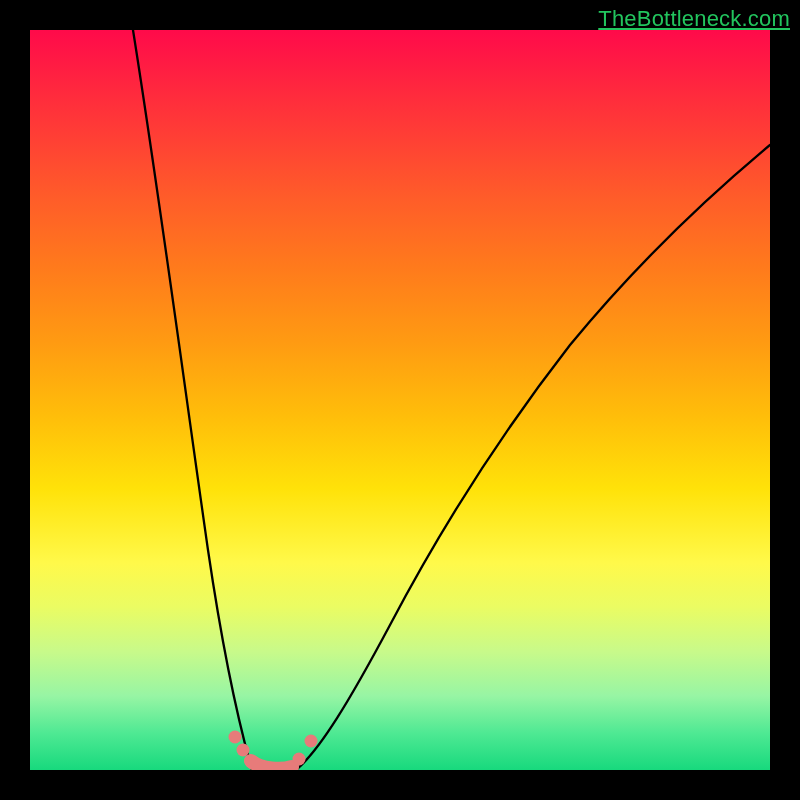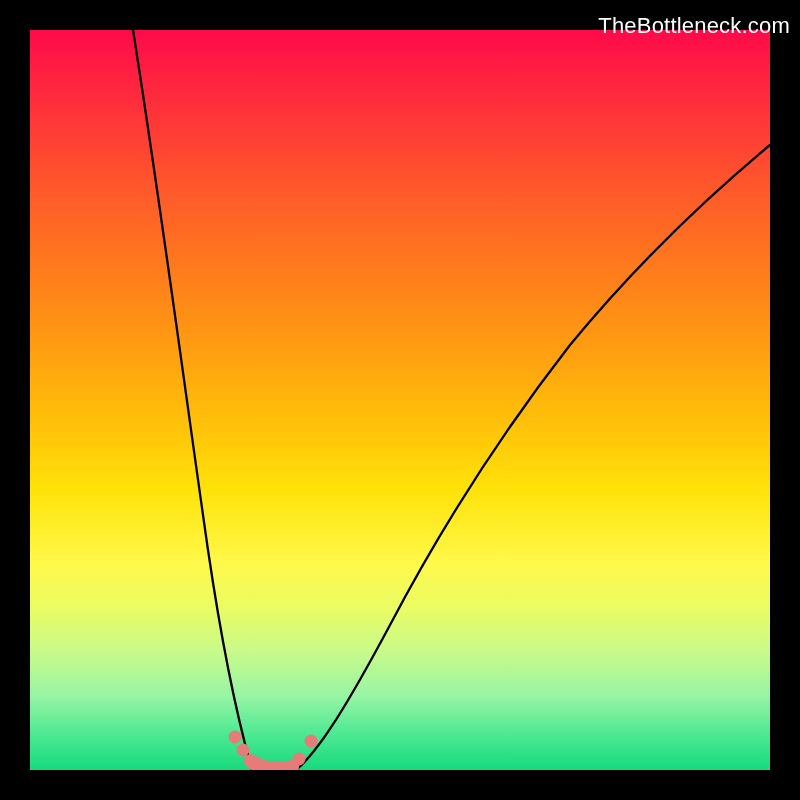--- a/index.html
+++ b/index.html
@@ -12,28 +12,29 @@
     background: #000;
   }
   .stage {
     position: relative;
     width: 800px;
     height: 800px;
     background: #000;
   }
   .watermark {
     position: absolute;
-    top: 13px;
+    top: 6px;
     right: 10px;
-    color: #ffffff;
+    color: #22c55e;
     font-size: 22px;
     font-weight: 500;
     letter-spacing: 0.2px;
     z-index: 20;
     user-select: none;
+    text-decoration: underline;
   }
   .plot-frame {
     position: absolute;
     left: 30px;
     top: 30px;
     width: 740px;
     height: 740px;
     background: linear-gradient(
       to bottom,
       #ff0a4a 0%,

